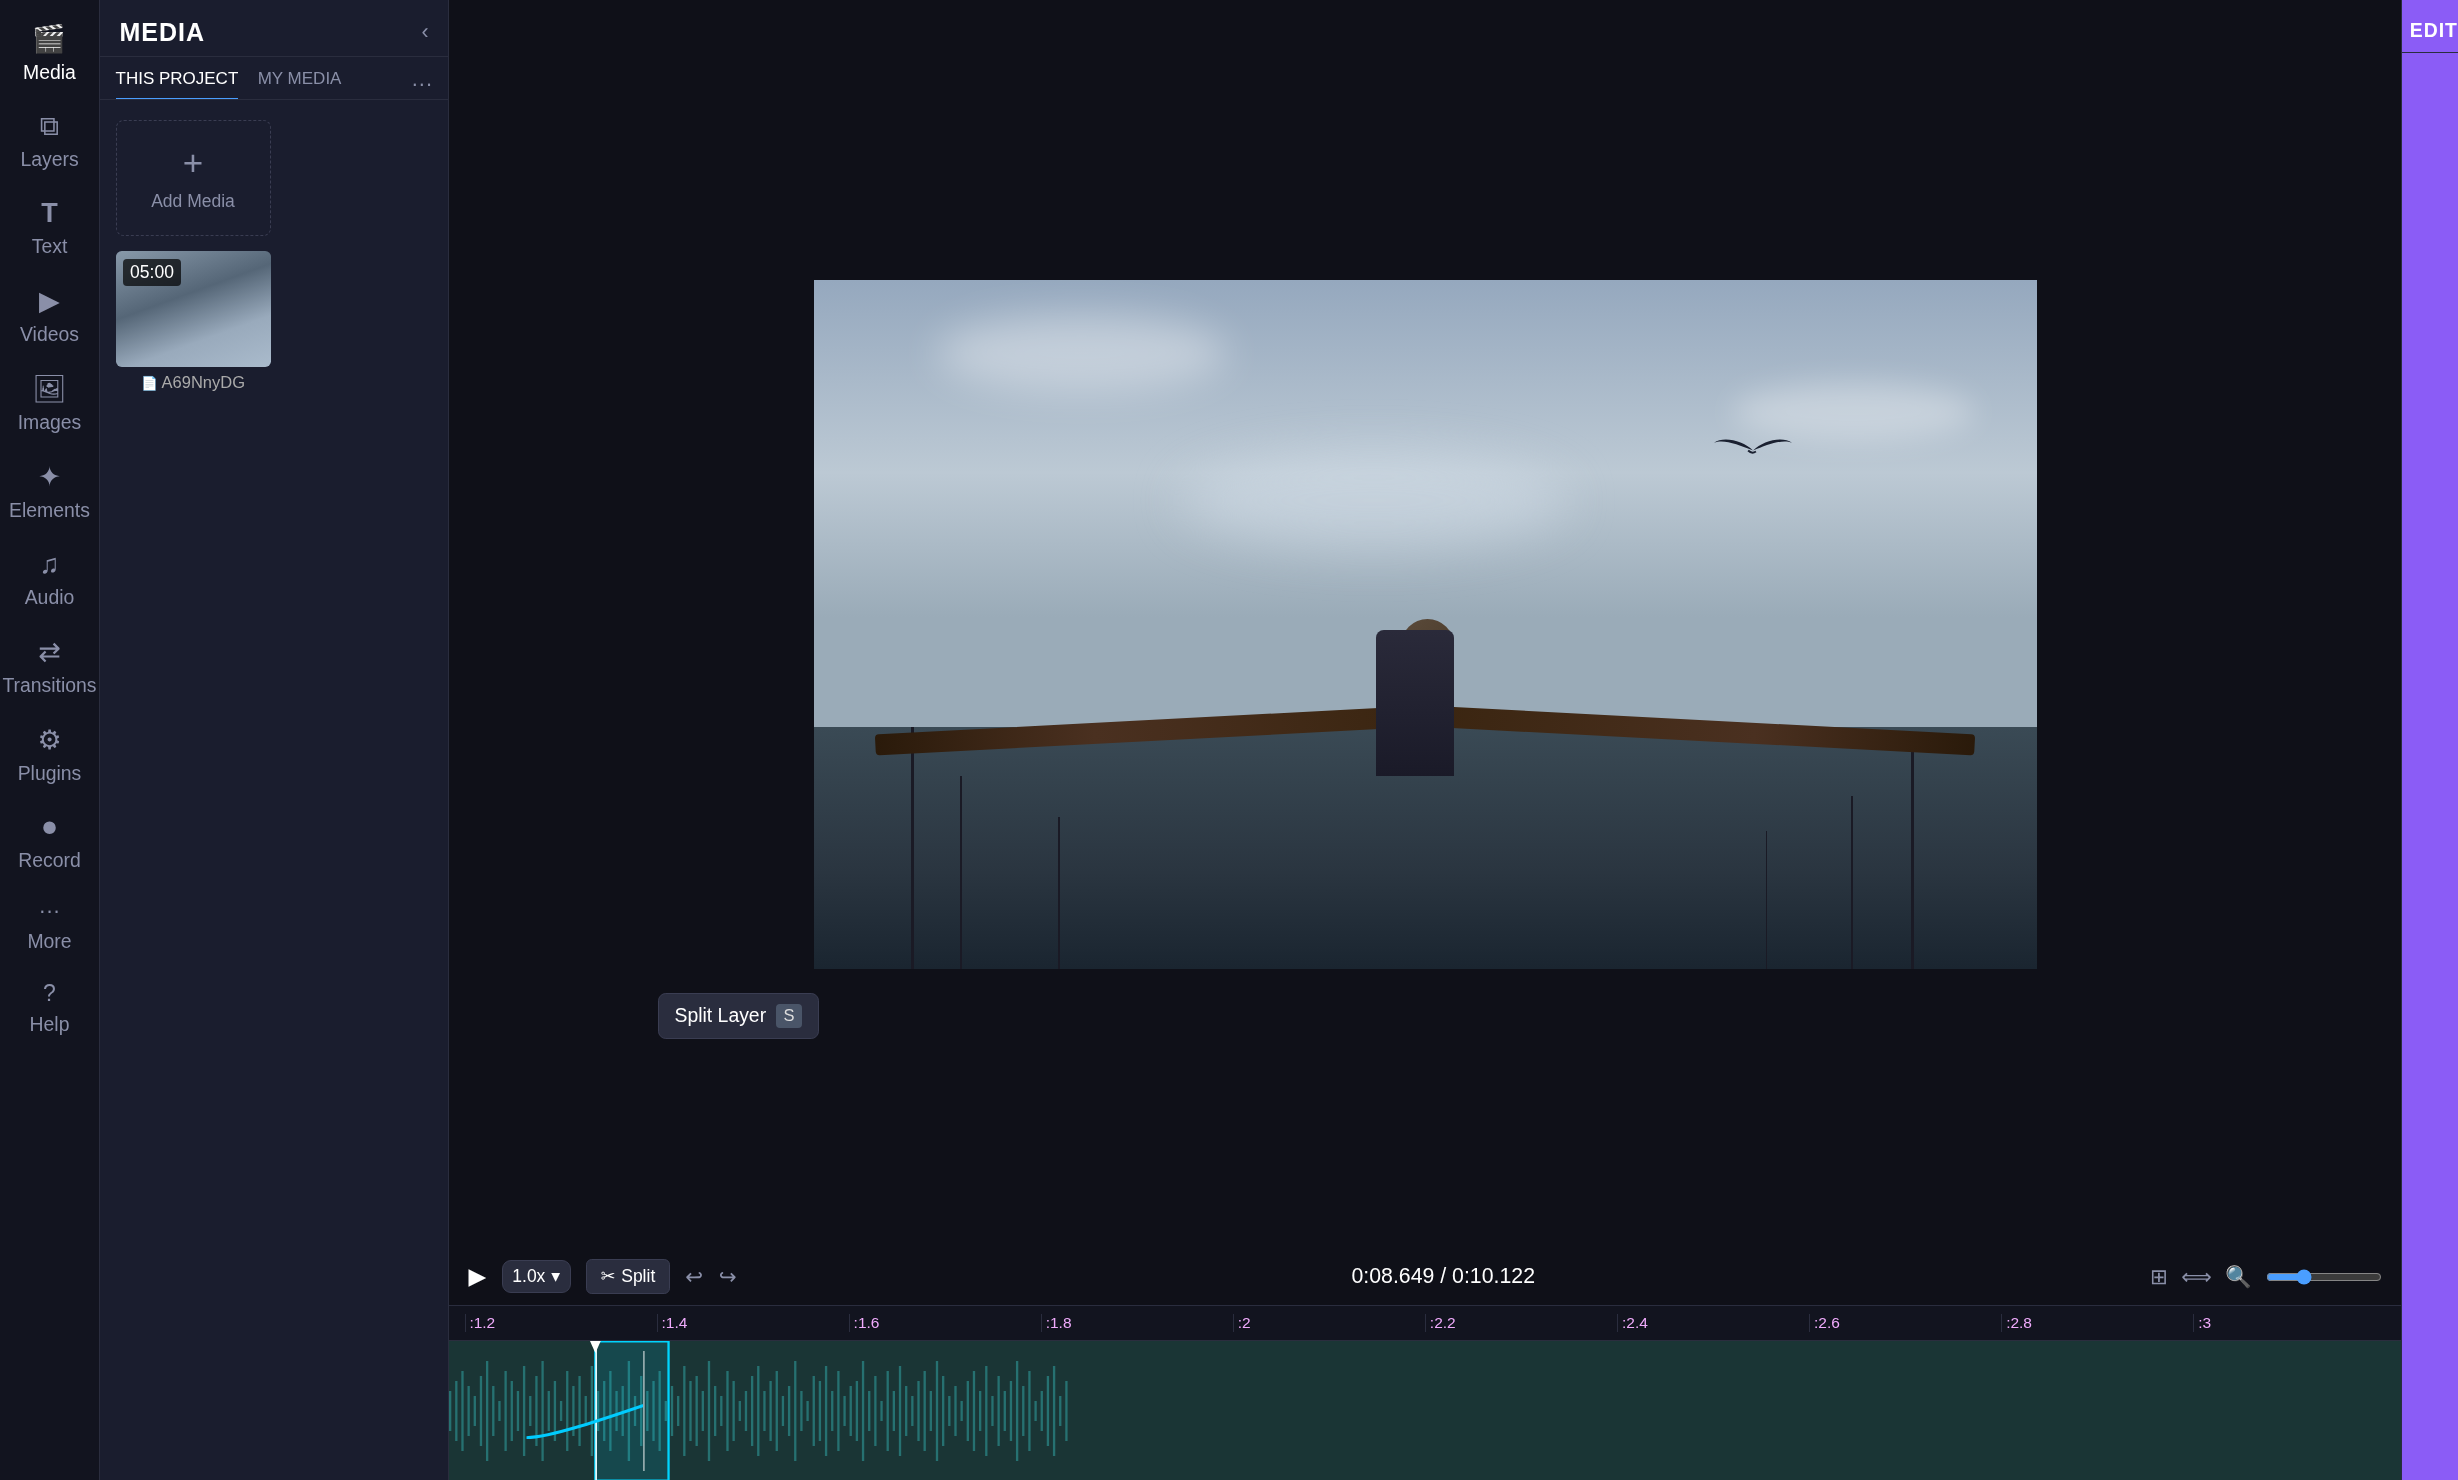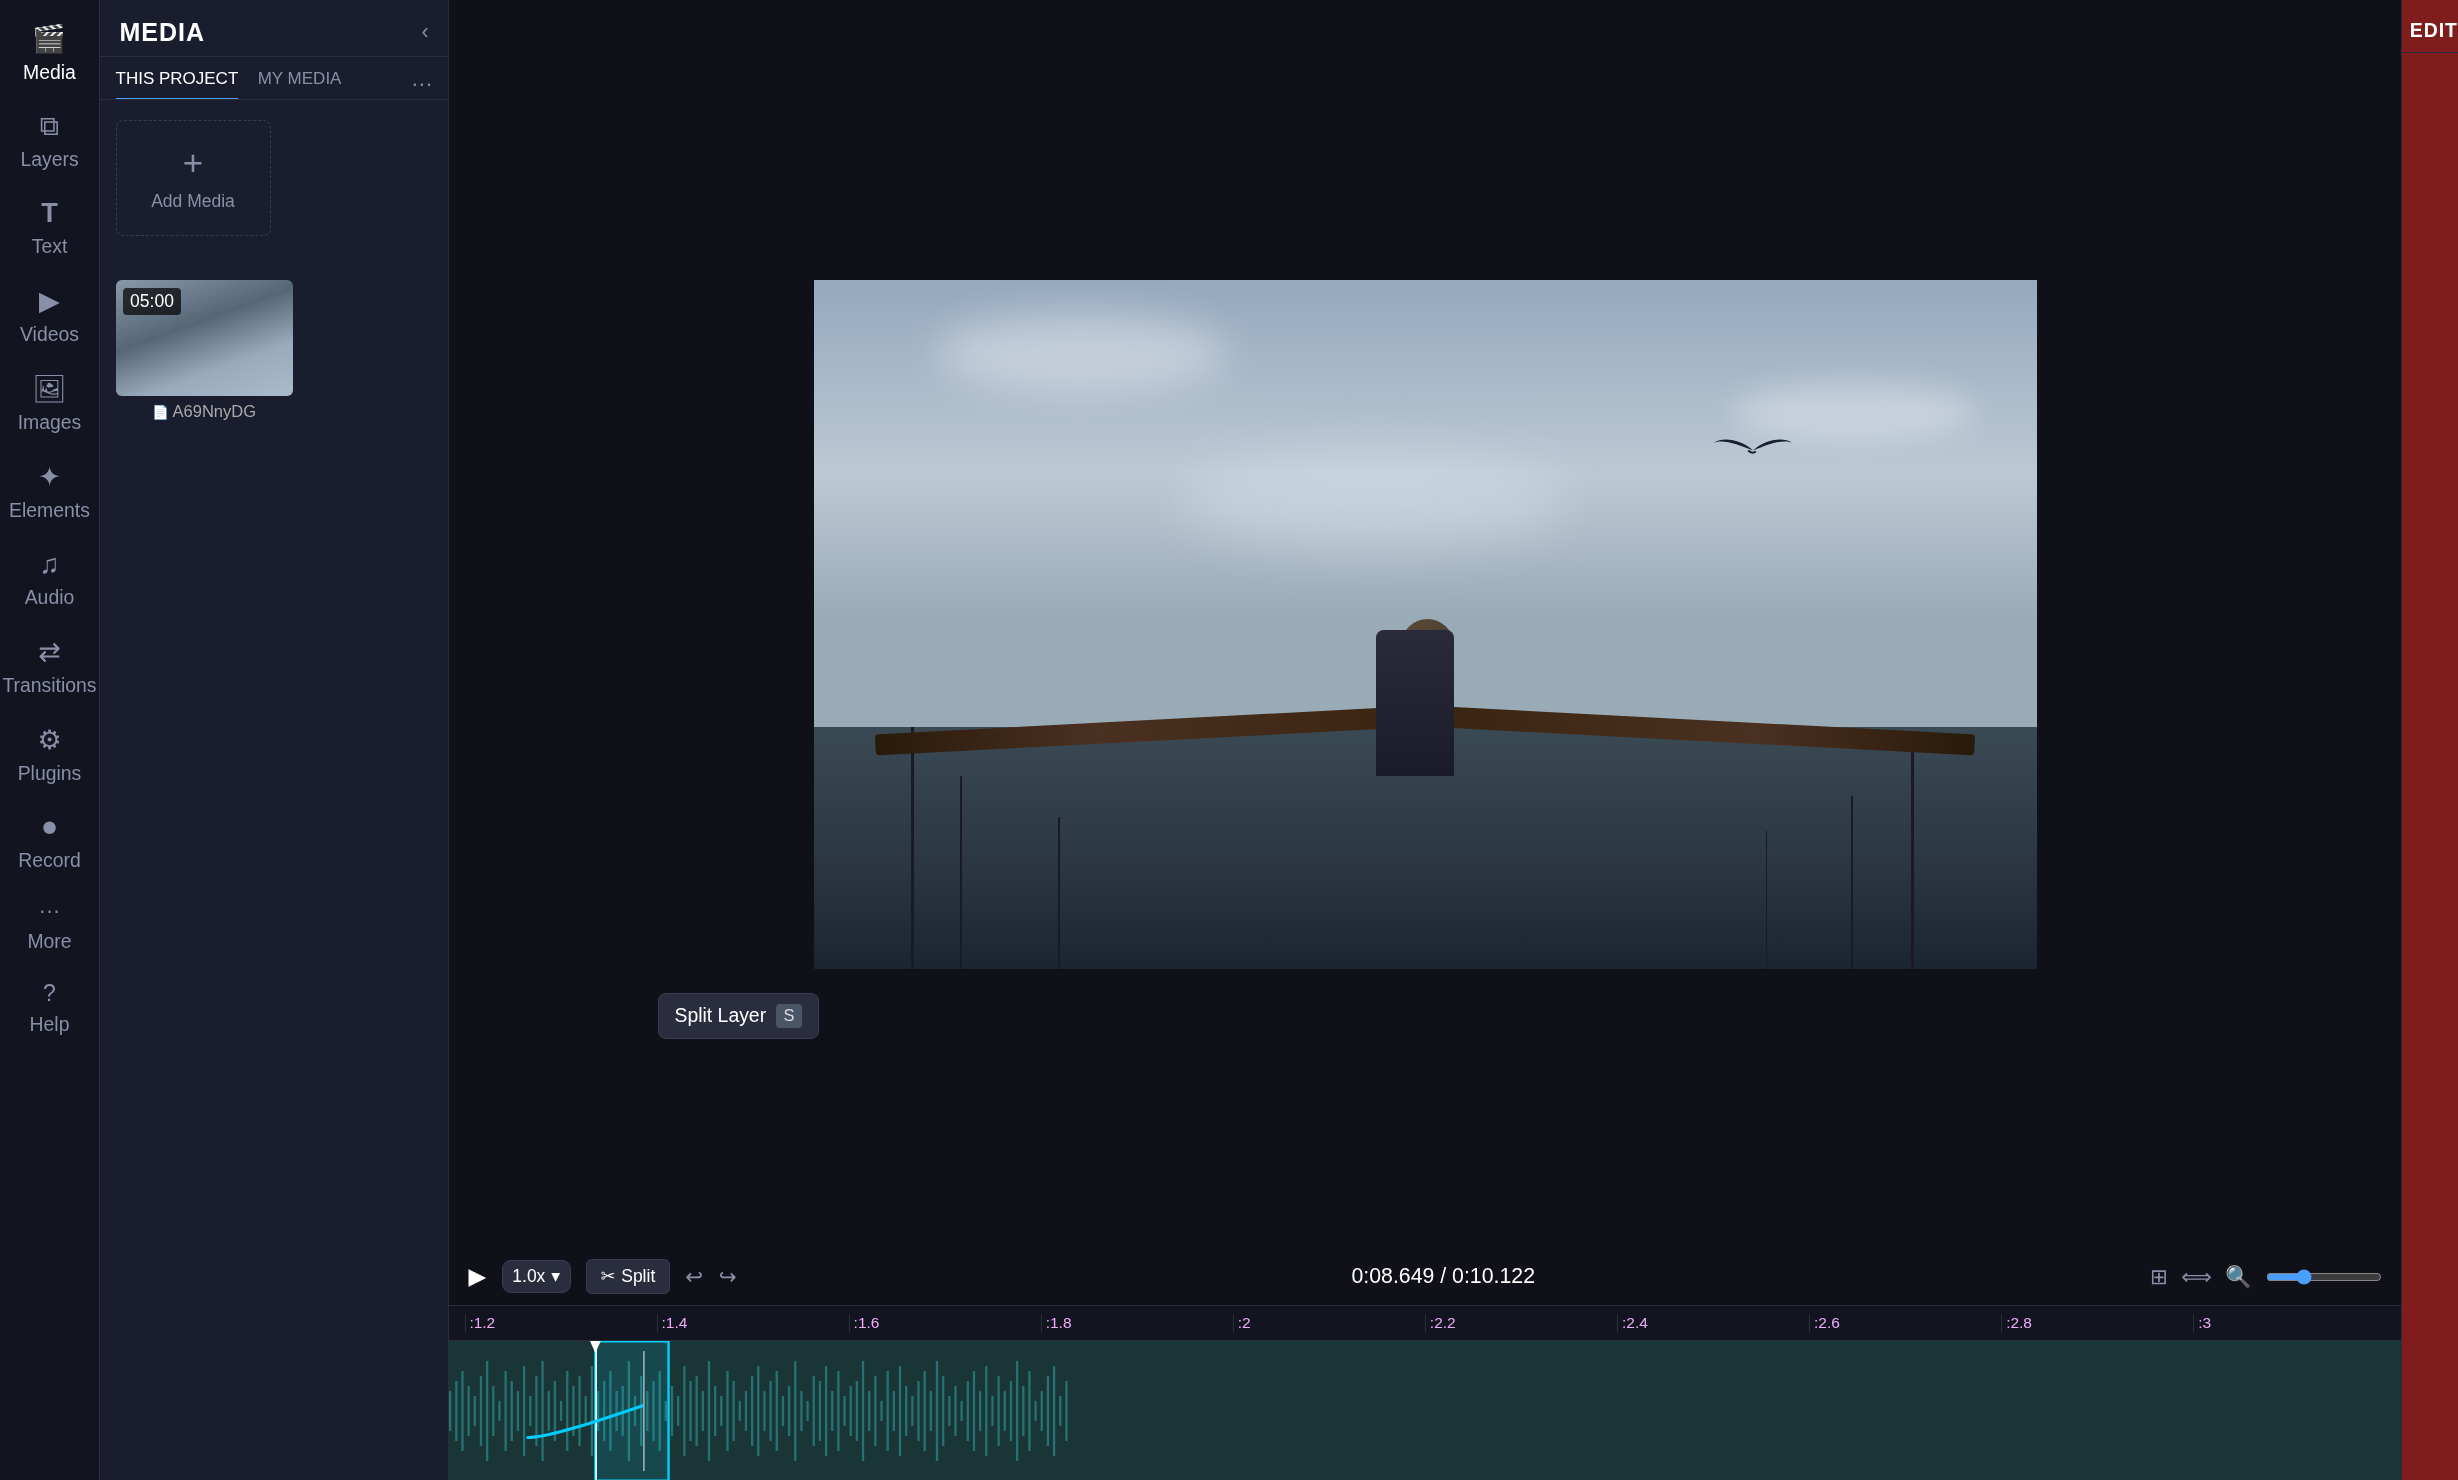--- a/index.html
+++ b/index.html
@@ -128,28 +128,27 @@
       color: #8a8fa8;
       gap: 7.8px;
       font-size: 17.5px;
     }
     .add-media-plus {
       font-size: 35px;
       color: #8a8fa8;
     }
 
     .media-thumbnail {
-      width: 177px;
+      width: 155px;
       height: 116px;
       border-radius: 5.8px;
       background: #888;
       position: relative;
       overflow: hidden;
       cursor: pointer;
-      margin-top: 29px;
     }
     .media-thumbnail-bg {
       width: 100%;
       height: 100%;
       background: linear-gradient(135deg, #667 0%, #445 50%, #889 100%);
     }
     .media-timestamp {
       position: absolute;
       top: 7.8px;
       left: 7.8px;
@@ -449,21 +448,21 @@
     .waveform-container {
       width: 100%;
       height: 100%;
       position: relative;
       background: #1a3030;
     }
 
     
     .right-panel {
       width: 58px;
-      background: #7f1d1d;
+      background: #8b5cf6;
       border-left: 1px solid #2a2d3e;
       display: flex;
       flex-direction: column;
       padding: 9.7px 0;
       flex-shrink: 0;
     }
 
     .right-panel-header {
       font-size: 19.4px;
       font-weight: 600;

